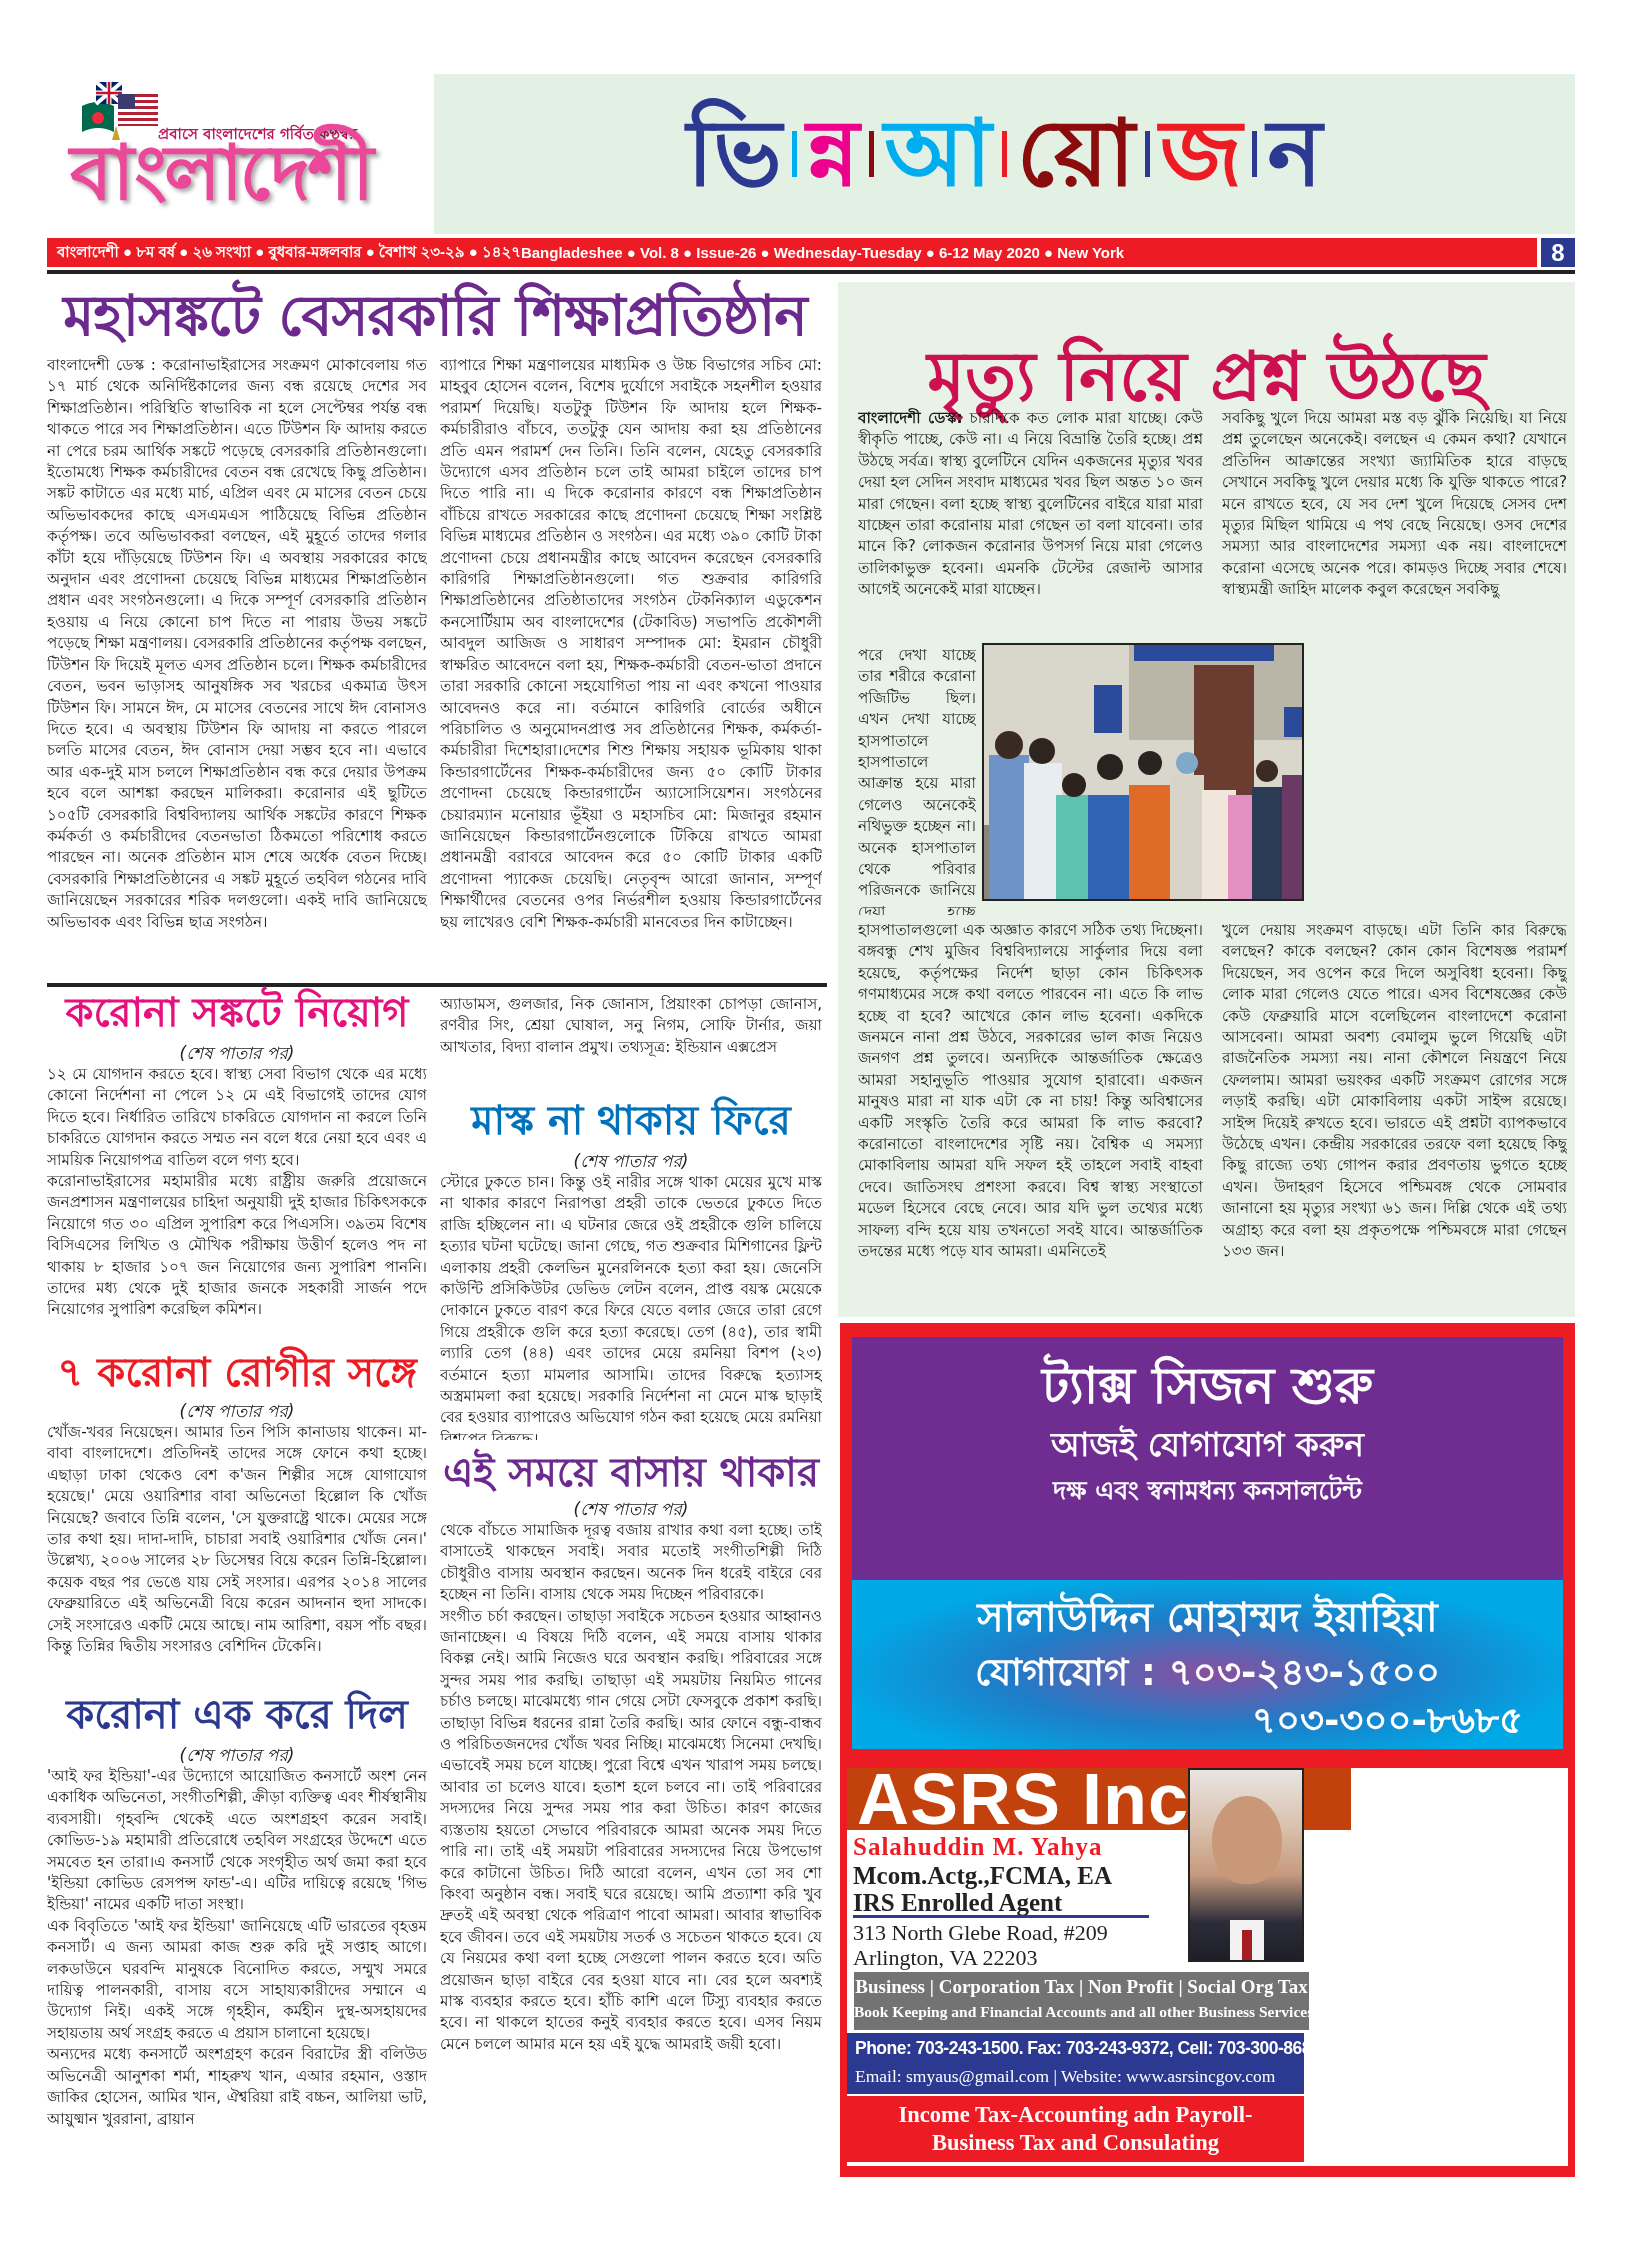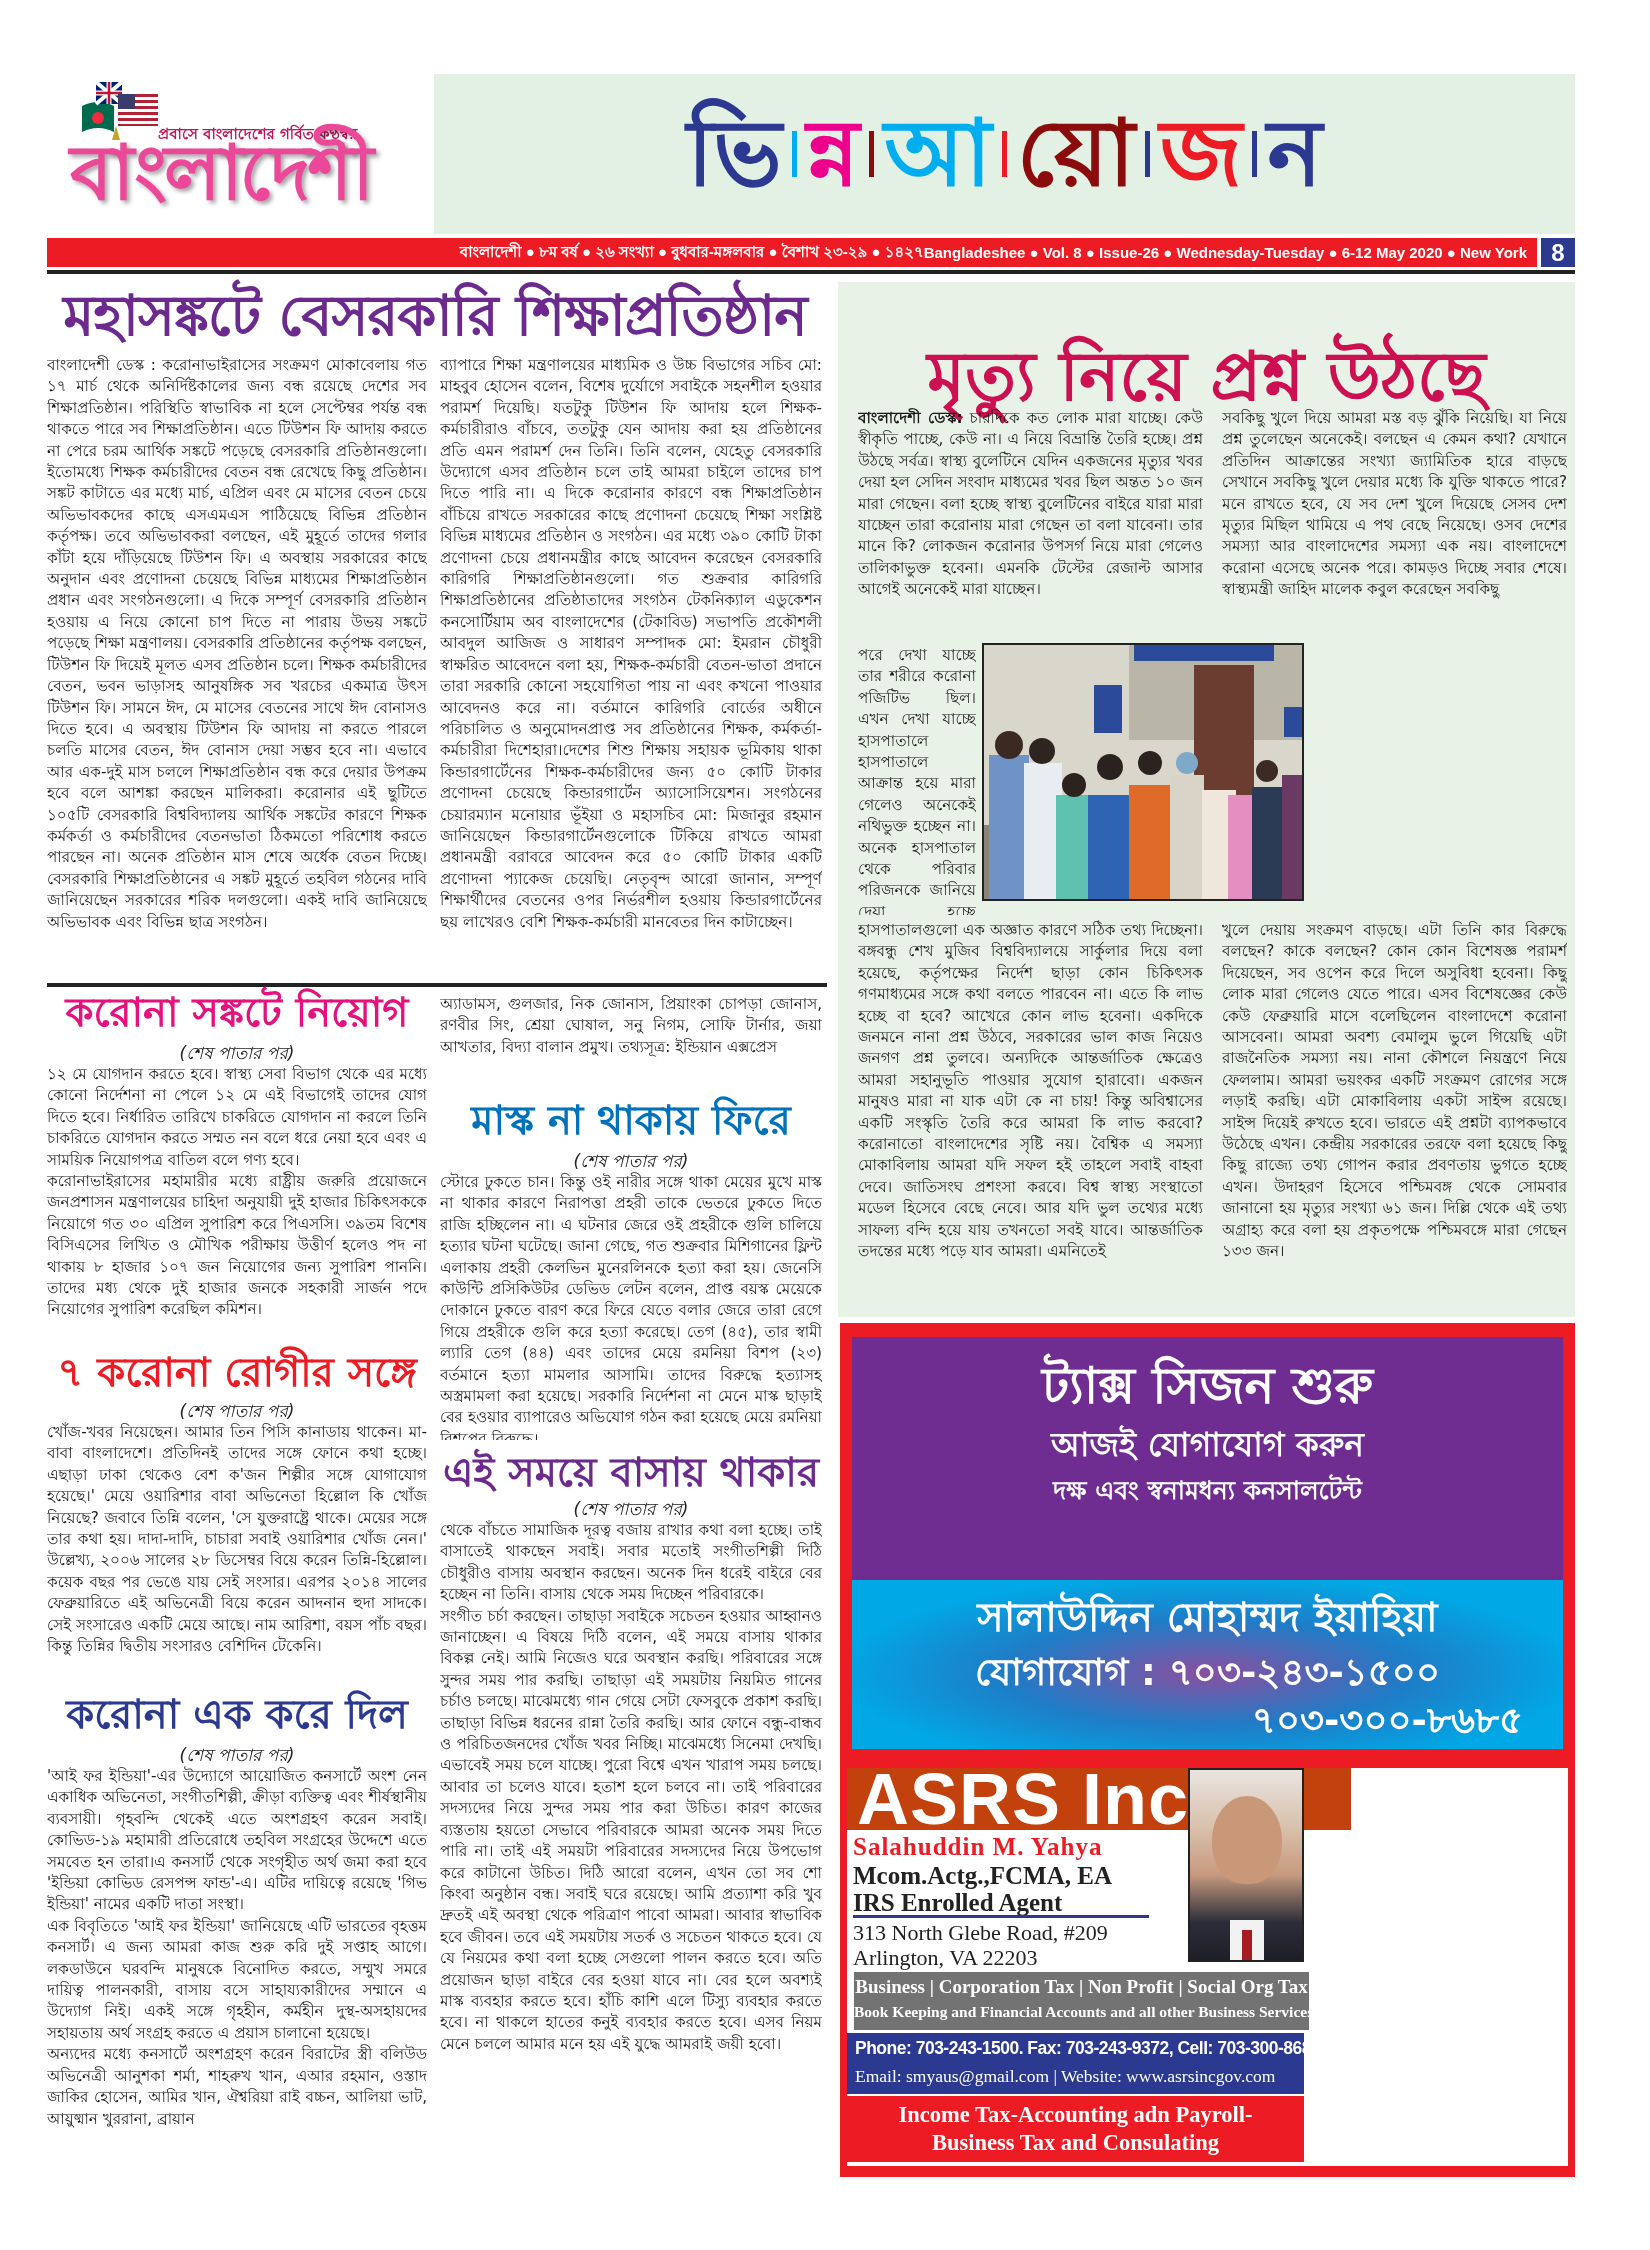--- a/index.html
+++ b/index.html
@@ -6,21 +6,21 @@
   html, body { width: 1650px; height: 2250px; background: #ffffff; overflow: hidden; }
   body { position: relative; font-family: "DejaVu Sans", sans-serif; color: #1a1a1a; }
   .abs { position: absolute; }
   .flags { left: 78px; top: 80px; width: 85px; height: 62px; }
   .tagline { left: 158px; top: 122px; font-size: 15px; font-weight: bold; color: #be185d; white-space: nowrap; }
   .logo-word { left: 70px; top: 135px; font-size: 76px; font-weight: bold; color: #ec4899; letter-spacing: -3px; line-height: 1; white-space: nowrap; text-shadow: 3px 3px 4px rgba(0,0,0,0.35); }
   .feature-box { left: 434px; top: 74px; width: 1141px; height: 160px; background: #e3f0e4; display: flex; align-items: center; justify-content: center; }
   .feature-title { display: flex; align-items: center; gap: 10px; font-size: 92px; font-weight: bold; line-height: 1; }
   .feature-title .sep { width: 5px; height: 46px; display: inline-block; }
 
-  .date-bar { left: 47px; top: 238px; width: 1490px; height: 29px; background: #ed1c24; color: #fff; display: flex; align-items: center; justify-content: flex-end; padding: 0 10px; font-family: "Liberation Sans", sans-serif; font-size: 15px; font-weight: bold; }
+  .date-bar { left: 47px; top: 238px; width: 1490px; height: 29px; background: #ed1c24; color: #fff; display: flex; align-items: center; justify-content: flex-start; padding: 0 10px; font-family: "Liberation Sans", sans-serif; font-size: 15px; font-weight: bold; }
   .date-bar span { white-space: nowrap; }
   .page-num { left: 1541px; top: 238px; width: 34px; height: 29px; background: #2b3990; color: #fff; font-family: "Liberation Sans", sans-serif; font-size: 24px; font-weight: bold; display: flex; align-items: center; justify-content: center; }
   .top-rule { left: 47px; top: 270px; width: 1528px; height: 4px; background: #222; }
 
   
   .left-headline { left: 45px; top: 284px; width: 780px; text-align: center; font-size: 56px; font-weight: bold; color: #6c2a8e; line-height: 1.15; white-space: nowrap; letter-spacing: -1px; }
   .col { position: absolute; font-size: 15.2px; line-height: 21.4px; text-align: justify; color: #1a1a1a; }
   .mid-rule { left: 47px; top: 983px; width: 780px; height: 4px; background: #222; }
 
   .sub-head { position: absolute; text-align: center; font-weight: bold; white-space: nowrap; line-height: 1.1; }

